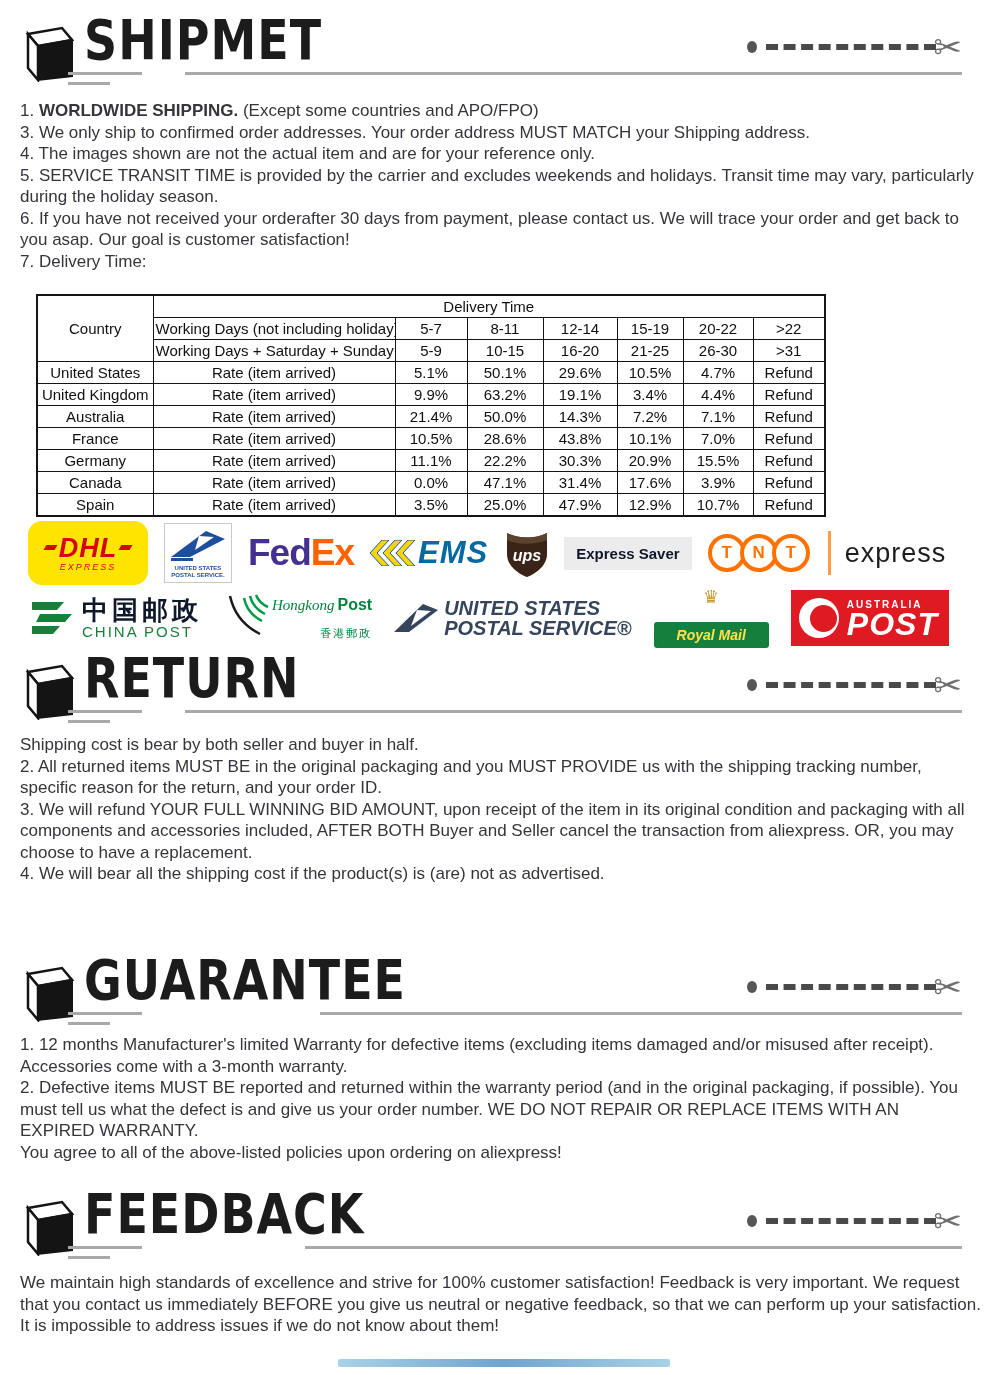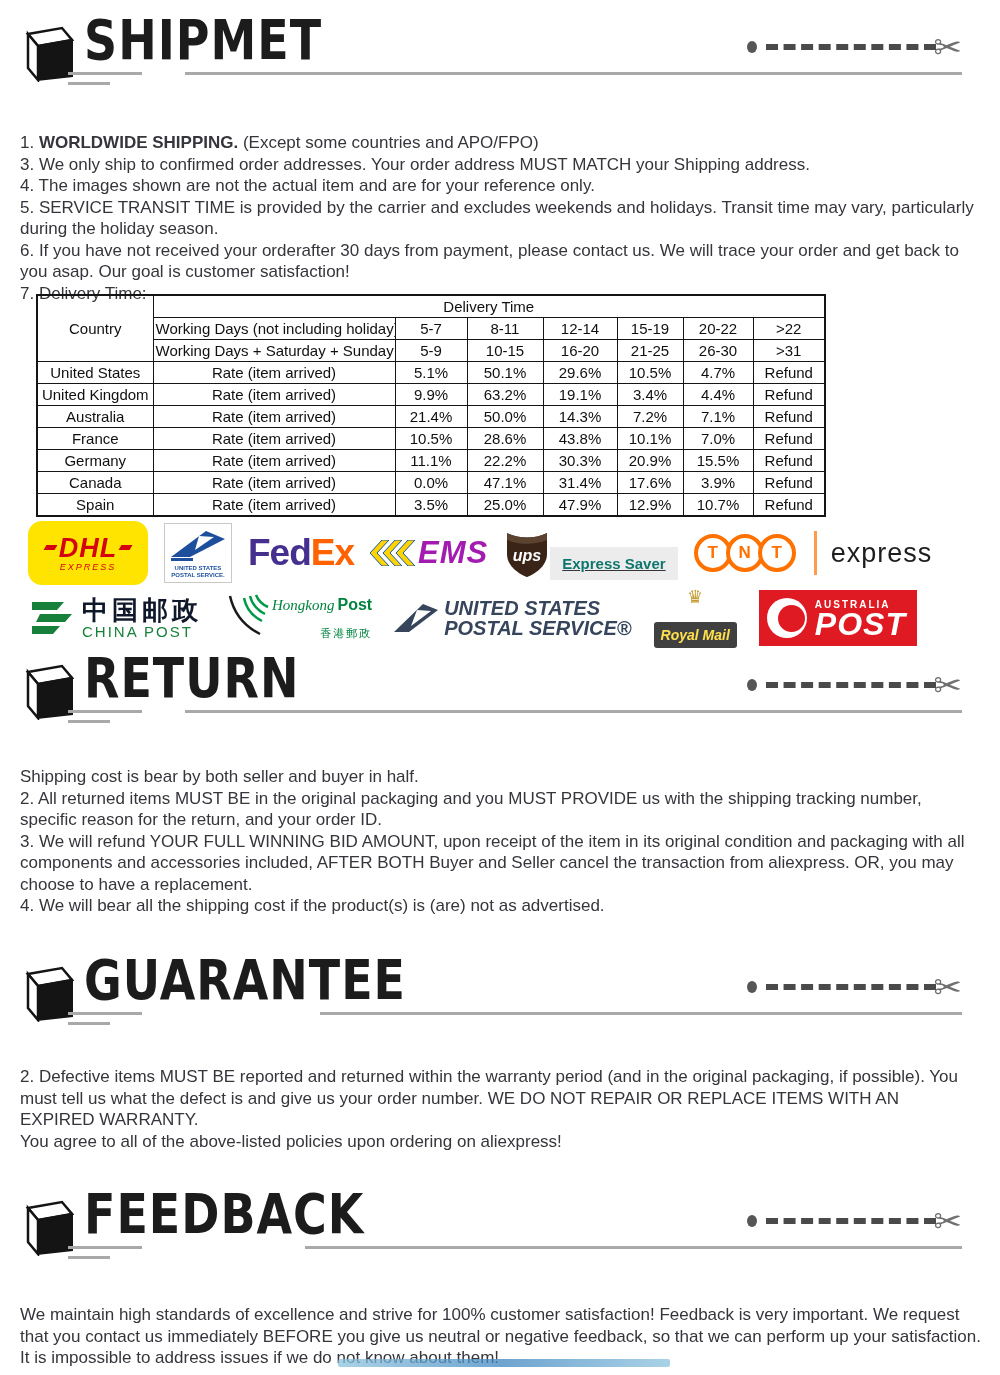--- a/index.html
+++ b/index.html
@@ -16,21 +16,21 @@
   .mini-rule{position:absolute;height:3px;background:#a9a9a9;}
   .mr1{left:48px;top:60px;width:74px;}
   .mr2{left:48px;top:70px;width:42px;}
   .cut{position:absolute;right:18px;top:20px;display:flex;align-items:center;}
   .cut-dot{width:10px;height:12px;border-radius:50%;background:#565656;}
   .cut-dashes{width:170px;height:0;border-top:6px dashed #4a4a4a;margin-left:9px;}
   .cut-scissors{font-family:"DejaVu Sans",sans-serif;font-size:34px;color:#707070;
                 margin-left:-2px;line-height:30px;}
 
   
-  .textblock{position:absolute;left:20px;width:962px;margin-top:32px;}
+  .textblock{position:absolute;left:20px;width:962px;}
   .textblock p{margin:0;font-size:17px;line-height:21.5px;color:#35353c;}
   .b{font-weight:bold;}
 
   
   table.delivery{position:absolute;top:294px;left:36px;width:788px;border-collapse:collapse;
                  border:2px solid #151515;font-size:15px;color:#101010;table-layout:fixed;}
   table.delivery th,table.delivery td{border:1px solid #151515;text-align:center;
                  padding:0 2px;height:21px;font-weight:normal;overflow:hidden;white-space:nowrap;}
   table.delivery .hdr{height:18px;}
 
@@ -48,24 +48,24 @@
 
   .usps-box{width:66px;height:58px;background:#fff;border:1px solid #c9c9c9;
             flex-direction:column;justify-content:center;align-items:center;}
   .usps-small{font-size:6px;font-weight:bold;color:#1d4f9c;text-align:center;line-height:7px;margin-top:2px;}
 
   .fedex{font-weight:bold;font-size:37px;letter-spacing:-1px;}
   .fedex-fed{color:#452f8f;}
   .fedex-ex{color:#ff6200;}
 
   .ems{align-items:center;}
-  .ems-txt{color:#a21caf;font-size:31px;font-weight:bold;font-style:italic;letter-spacing:1px;margin-left:2px;}
-
-  .ups{align-items:flex-end;text-decoration:underline;}
-  .ups-label{background:#ececec;padding:8px 12px;font-weight:bold;font-size:15px;color:#0f766e;margin-left:0;}
+  .ems-txt{color:#0369a1;font-size:31px;font-weight:bold;font-style:italic;letter-spacing:1px;margin-left:2px;}
+
+  .ups{align-items:center;}
+  .ups-label{background:#ececec;padding:8px 12px;font-weight:bold;font-size:15px;color:#0f172a;margin-left:14px;}
 
   .tnt{align-items:center;}
   .tnt-c{width:30px;height:30px;border:4px solid #ff7200;border-radius:50%;color:#ff7200;
          font-weight:bold;font-size:17px;display:inline-flex;align-items:center;justify-content:center;
          background:#fff;margin-left:-6px;}
   .tnt-c:first-child{margin-left:0;}
   .tnt-sep{width:3px;height:44px;background:#ff9b4a;margin:0 14px 0 18px;}
   .tnt-express{font-size:27px;color:#1e1e1e;letter-spacing:1px;}
 
   .chinapost{align-items:center;}
@@ -78,22 +78,22 @@
   .hk-en1{font-family:"Liberation Serif",serif;font-style:italic;color:#00833e;font-size:15px;}
   .hk-en2{color:#00833e;font-weight:bold;font-size:16px;margin-left:3px;}
   .hk-cn{font-size:11px;color:#00833e;text-align:right;margin-top:12px;letter-spacing:2px;}
 
   .usps2{align-items:center;}
   .usps2-text{font-style:italic;font-weight:bold;color:#36455c;font-size:20px;line-height:20px;
               margin-left:6px;letter-spacing:0;}
 
   .royalmail{flex-direction:column;justify-content:center;align-items:center;}
   .rm-crown{font-family:"DejaVu Sans",sans-serif;font-size:18px;color:#c59b2d;line-height:18px;}
-  .rm-band{background:#404040;color:#ffe14d;font-weight:bold;font-style:italic;font-size:14px;
-           padding:5px 7px;border-radius:3px;margin-top:16px;white-space:nowrap;}
+  .rm-band{background:#15803d;color:#ffe14d;font-weight:bold;font-style:italic;font-size:14px;
+           padding:5px 23px;border-radius:3px;margin-top:16px;white-space:nowrap;}
 
   .auspost{background:#e01a22;width:158px;height:56px;align-items:center;padding:0 8px;box-sizing:border-box;}
   .ap-circle{width:40px;height:40px;background:#fff;border-radius:50%;position:relative;margin-right:8px;flex:none;}
   .ap-inner{position:absolute;left:11px;top:7px;width:27px;height:27px;background:#e01a22;border-radius:50%;}
   .ap-texts{display:flex;flex-direction:column;align-items:flex-start;}
   .ap-top{color:#fff;font-size:10px;font-weight:bold;letter-spacing:2px;line-height:11px;}
   .ap-main{color:#fff;font-size:32px;font-weight:bold;font-style:italic;letter-spacing:1px;line-height:28px;}
 
   .bottom-banner{position:absolute;top:1359px;left:338px;width:332px;height:8px;border-radius:2px;
                  background:linear-gradient(90deg,#8cc3de,#3f86c0,#8cc3de);opacity:.75;}
@@ -378,20 +378,21 @@
       <span class="cut-dot"></span>
       <span class="cut-dashes"></span>
       <span class="cut-scissors">✂</span>
     </div>
     <div class="rule" style="left:300px;"></div>
     <div class="mini-rule mr1"></div>
     <div class="mini-rule mr2"></div>
   </div>
 
   <div class="textblock" style="top:1034px;">
+    <p>1. 12 months Manufacturer's limited Warranty for defective items (excluding items damaged and/or misused after receipt). Accessories come with a 3-month warranty.</p>
     <p>2. Defective items MUST BE reported and returned within the warranty period (and in the original packaging, if possible). You must tell us what the defect is and give us your order number. WE DO NOT REPAIR OR REPLACE ITEMS WITH AN</p>
     <p>EXPIRED WARRANTY.</p>
     <p>You agree to all of the above-listed policies upon ordering on aliexpress!</p>
   </div>
 
   <div class="sec-head" style="top:1186px;">
     <svg class="box-icon" width="56" height="64" viewBox="0 0 56 64">
       <polygon points="8,16 42,10 52,22 18,28" fill="#ffffff" stroke="#141414" stroke-width="2.5"></polygon>
       <polygon points="18,28 52,22 52,58 18,62" fill="#141414" stroke="#141414" stroke-width="2"></polygon>
       <polygon points="8,16 18,28 18,62 8,50" fill="#ffffff" stroke="#141414" stroke-width="2.5"></polygon>

